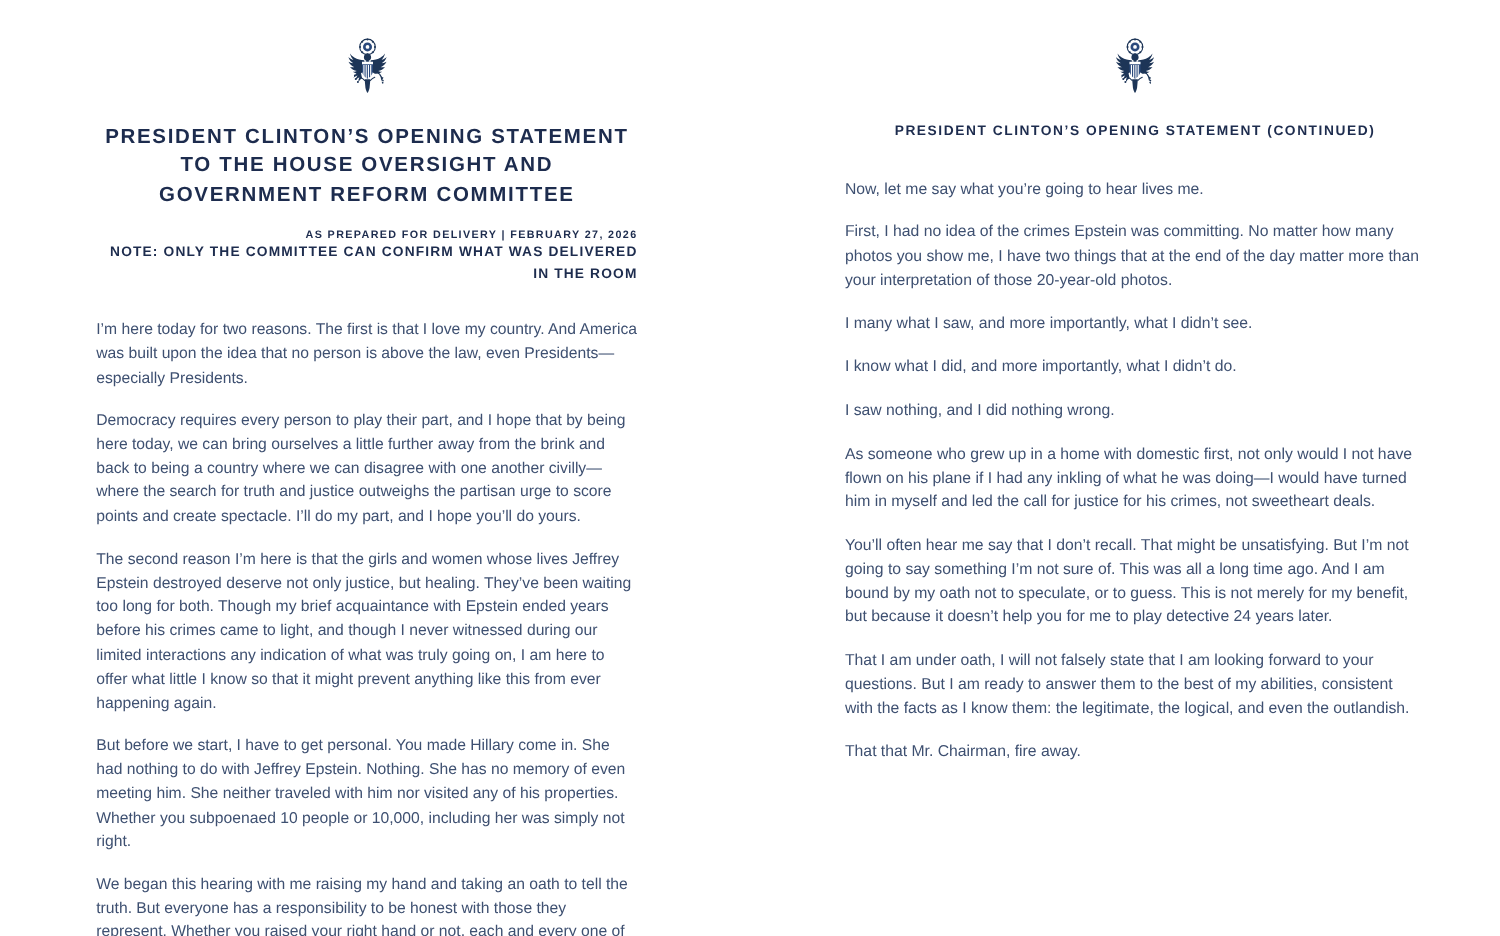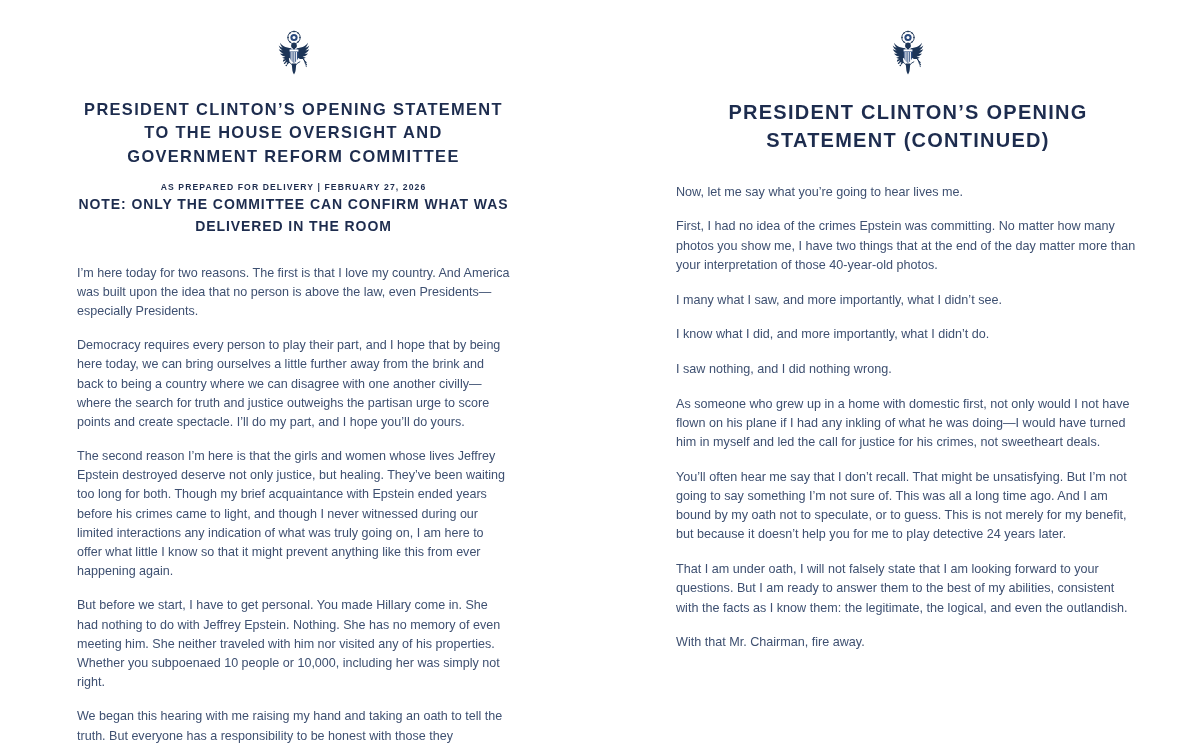--- a/index.html
+++ b/index.html
@@ -52,38 +52,38 @@
     text-align: center;
     color: #1d2c4e;
     font-weight: bold;
     font-size: 16.4px;
     letter-spacing: 1.35px;
     line-height: 1.42;
     margin: 0;
     text-transform: uppercase;
   }
   .column-right .doc-title {
-    font-size: 20px;
+    font-size: 11px;
     letter-spacing: 1.25px;
   }
 
   .subtitle-block {
-    text-align: center;
+    text-align: right;
     margin-top: 13px;
     color: #1d2c4e;
   }
   .subtitle-line {
     font-weight: bold;
     font-size: 8.6px;
     letter-spacing: 1.1px;
     line-height: 1.55;
     text-transform: uppercase;
   }
   .subtitle-line.note {
-    font-size: 14px;
+    font-size: 11px;
     letter-spacing: 0.92px;
   }
 
   .body-block {
     margin-top: 26px;
   }
   .column-right .body-block {
     margin-top: 28px;
   }
 
@@ -208,24 +208,24 @@
           <path d="M19.7 33.4h4.6l-0.6 6.4c-0.2 2.0-1.0 3.6-1.7 4.6-0.7-1.0-1.5-2.6-1.7-4.6z"></path>
           <path d="M16.2 31.8c1.4 0.6 2.6 1.5 3.5 2.6M27.8 31.8c-1.4 0.6-2.6 1.5-3.5 2.6" stroke="#1d3557" stroke-width="0.9" fill="none" stroke-linecap="round"></path>
         </g>
       </svg>
     </div>
 
     <h1 class="doc-title">President Clinton’s Opening Statement (Continued)</h1>
 
     <div class="body-block">
       <p class="para">Now, let me say what you’re going to hear lives me.</p>
-      <p class="para">First, I had no idea of the crimes Epstein was committing. No matter how many photos you show me, I have two things that at the end of the day matter more than your interpretation of those 40-year-old photos.</p>
+      <p class="para">First, I had no idea of the crimes Epstein was committing. No matter how many photos you show me, I have two things that at the end of the day matter more than your interpretation of those 20-year-old photos.</p>
       <p class="para">I many what I saw, and more importantly, what I didn’t see.</p>
       <p class="para">I know what I did, and more importantly, what I didn’t do.</p>
       <p class="para">I saw nothing, and I did nothing wrong.</p>
       <p class="para">As someone who grew up in a home with domestic first, not only would I not have flown on his plane if I had any inkling of what he was doing—I would have turned him in myself and led the call for justice for his crimes, not sweetheart deals.</p>
       <p class="para">You’ll often hear me say that I don’t recall. That might be unsatisfying. But I’m not going to say something I’m not sure of. This was all a long time ago. And I am bound by my oath not to speculate, or to guess. This is not merely for my benefit, but because it doesn’t help you for me to play detective 24 years later.</p>
       <p class="para">That I am under oath, I will not falsely state that I am looking forward to your questions. But I am ready to answer them to the best of my abilities, consistent with the facts as I know them: the legitimate, the logical, and even the outlandish.</p>
-      <p class="para">With that Mr. Chairman, fire away.</p>
+      <p class="para">That that Mr. Chairman, fire away.</p>
     </div>
   </div>
 
 </div>
 
 </body></html>

